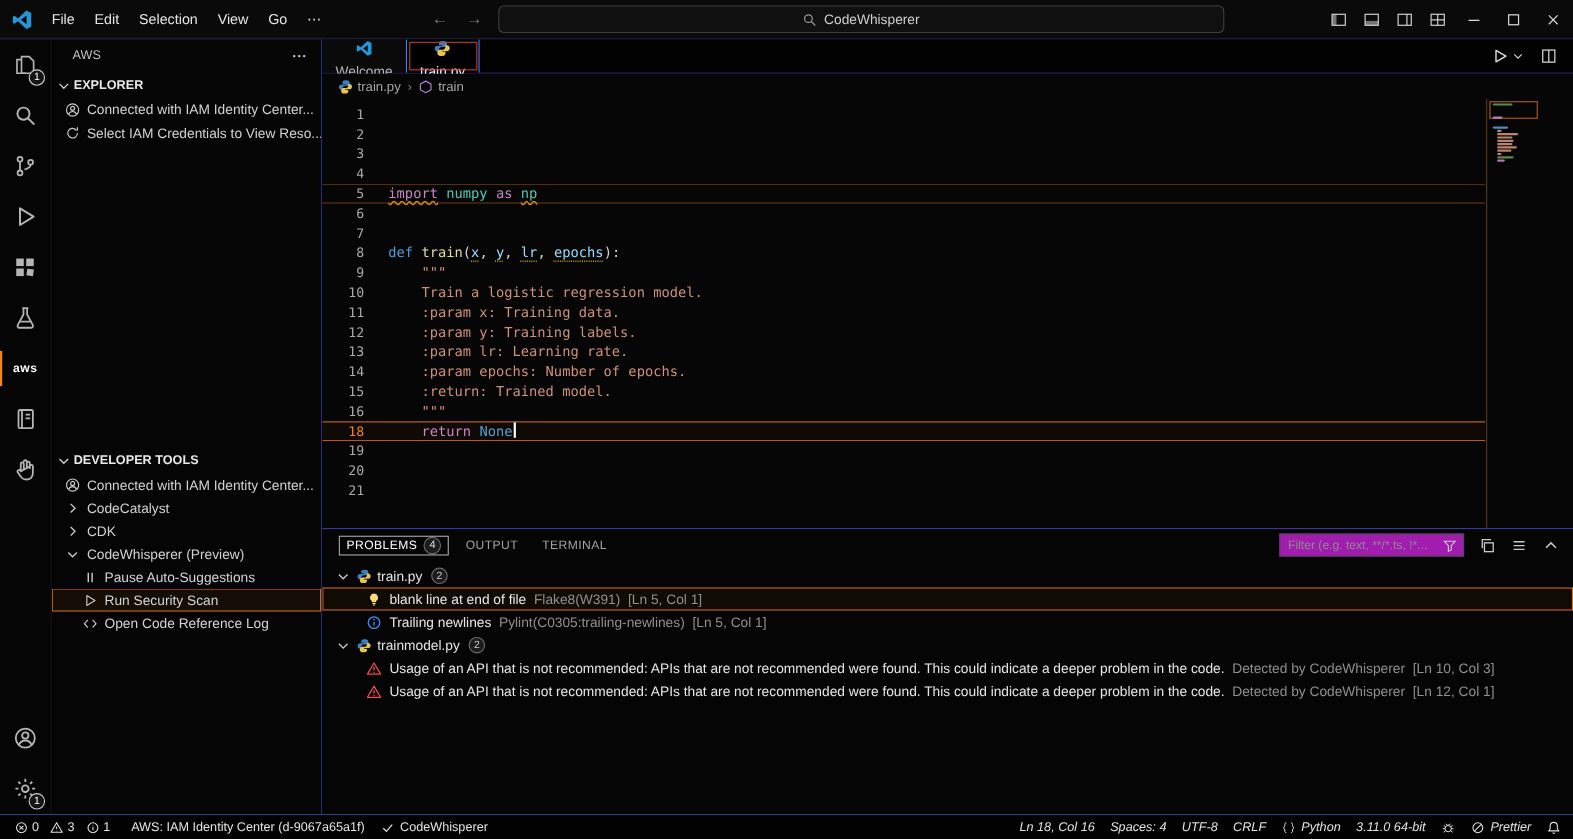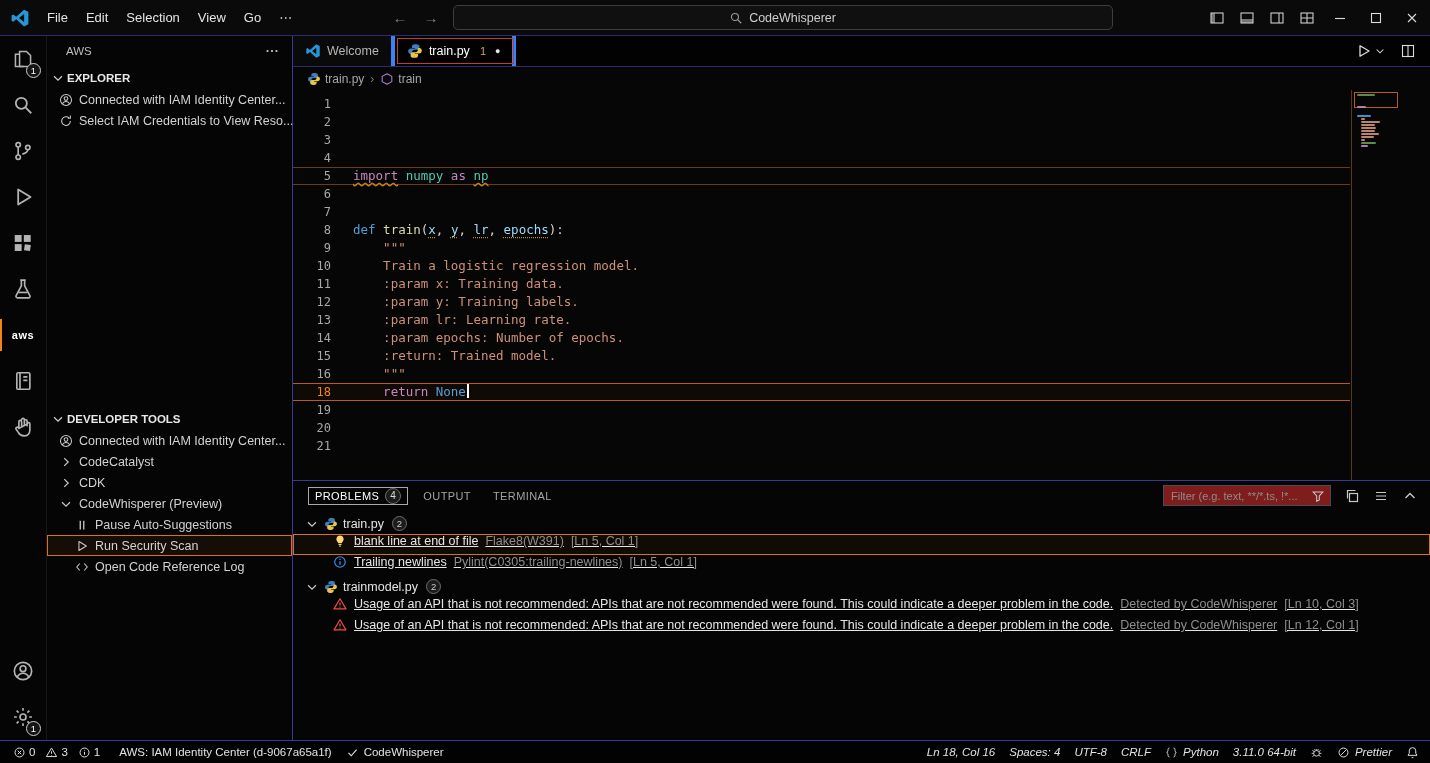--- a/index.html
+++ b/index.html
@@ -46,21 +46,21 @@
 .sb-section-header .icon{color:#cfcfcf;}
 .sb-item{height:21px;display:flex;align-items:center;gap:6px;color:#d2d2d2;font-size:12.5px;padding-left:12px;white-space:nowrap;overflow:hidden;}
 .sb-item .icon{color:#c9c9c9;}
 .sb-item.selected{box-shadow:inset 0 0 0 1px #d9731a;background:rgba(217,115,26,.08);}
 .sb-section.devtools{margin-top:276px;}
 
 
 .editor-col{flex:1;display:flex;flex-direction:column;min-width:0;background:#060606;}
 .tabbar{height:31px;flex:none;display:flex;align-items:stretch;justify-content:space-between;border-bottom:1px solid #2c2c6e;background:#020202;}
 .tabs{display:flex;}
-.tab{display:flex;align-items:center;gap:6px;padding:0 12px;font-size:12.5px;color:#b5b5b5;border-right:4px solid #3b82f6;background:#0a0a0a;}
+.tab{display:flex;align-items:center;gap:6px;padding:0 12px;font-size:12.5px;color:#b5b5b5;border-right:1px solid #3b82f6;background:#0a0a0a;flex-direction:column;}
 .tab.active{color:#fff;background:#000;outline:1px solid #c33d2e;outline-offset:-3px;}
 .tab .dot{color:#e8e8e8;font-size:9px;margin-left:3px;}
 .tab .tab-badge{color:#d7a54a;font-size:11px;margin-left:4px;}
 .editor-actions{display:flex;align-items:center;gap:14px;padding-right:14px;color:#dcdcdc;}
 .ed-action{display:flex;align-items:center;gap:2px;}
 .breadcrumb{height:23px;flex:none;display:flex;align-items:center;gap:4px;padding-left:14px;font-size:12px;color:#a6a6a6;background:#060606;}
 .bc-item{display:inline-flex;align-items:center;gap:4px;}
 .bc-sep{color:#787878;padding:0 2px;}
 
 .code-area{flex:1;position:relative;overflow:hidden;background:#060606;padding-top:5px;font-family:"DejaVu Sans Mono",monospace;}
@@ -87,28 +87,28 @@
 .mm-box{position:absolute;left:0;right:2px;top:-2px;height:16px;border:1px solid #b65c1c;}
 
 
 .panel{height:260px;flex:none;border-top:1px solid #3a3a96;background:#050505;display:flex;flex-direction:column;}
 .panel-header{height:29px;flex:none;display:flex;align-items:center;justify-content:space-between;padding:0 12px 0 16px;}
 .panel-tabs{display:flex;align-items:center;gap:10px;}
 .panel-tab{display:flex;align-items:center;gap:6px;padding:0 6px;font-size:11px;letter-spacing:.4px;color:#a3a3a3;}
 .panel-tab.active{color:#fff;outline:1px solid #a9a9a9;}
 .panel-badge{min-width:16px;height:16px;border-radius:50%;background:#1c1c1c;border:1px solid #6d6d6d;color:#ddd;font-size:10px;display:flex;align-items:center;justify-content:center;}
 .panel-right{display:flex;align-items:center;gap:13px;color:#c9c9c9;}
-.filterbox{width:168px;height:21px;border:1px solid #4a4a58;background:#7f1d1d;display:flex;align-items:center;padding:0 5px 0 7px;gap:4px;}
+.filterbox{width:168px;height:21px;border:1px solid #4a4a58;background:#a21caf;display:flex;align-items:center;padding:0 5px 0 7px;gap:4px;}
 .filterbox input{flex:1;background:transparent;border:none;outline:none;color:#bbb;font-size:11px;font-family:inherit;min-width:0;}
 .filterbox input::placeholder{color:#8c8c8c;}
 .problems{flex:1;overflow:hidden;padding-top:3px;}
 .prob-group{height:21px;display:flex;align-items:center;gap:5px;padding-left:12px;font-size:12.5px;color:#e4e4e4;}
 .prob-group .icon{color:#c9c9c9;}
 .prob-count{min-width:15px;height:15px;border-radius:50%;background:#1c1c1c;border:1px solid #6d6d6d;color:#ccc;font-size:9.5px;display:flex;align-items:center;justify-content:center;margin-left:3px;}
-.prob-item{height:21px;display:flex;align-items:flex-start;gap:7px;padding-left:40px;font-size:12.5px;color:#e6e6e6;white-space:nowrap;text-decoration:underline;}
+.prob-item{height:21px;display:flex;align-items:center;gap:7px;padding-left:40px;font-size:12.5px;color:#e6e6e6;white-space:nowrap;}
 .prob-item .src,.prob-item .loc{color:#8f8f8f;}
 .prob-item.selected{box-shadow:inset 0 0 0 1px #d9731a;background:rgba(217,115,26,.06);}
 
 
 .statusbar{height:23px;flex:none;background:#020202;border-top:1px solid #3a3a96;display:flex;align-items:center;font-size:11.5px;color:#e2e2e2;padding:0 4px 0 6px;}
 .sb-left,.sb-right{display:flex;align-items:center;height:100%;}
 .sb-right{margin-left:auto;font-style:italic;}
 .st-item{display:flex;align-items:center;gap:5px;padding:0 7px;height:100%;}
 .st-item .icon{color:#e2e2e2;}
 .prob-pair{display:flex;align-items:center;gap:3px;margin-right:5px;}

